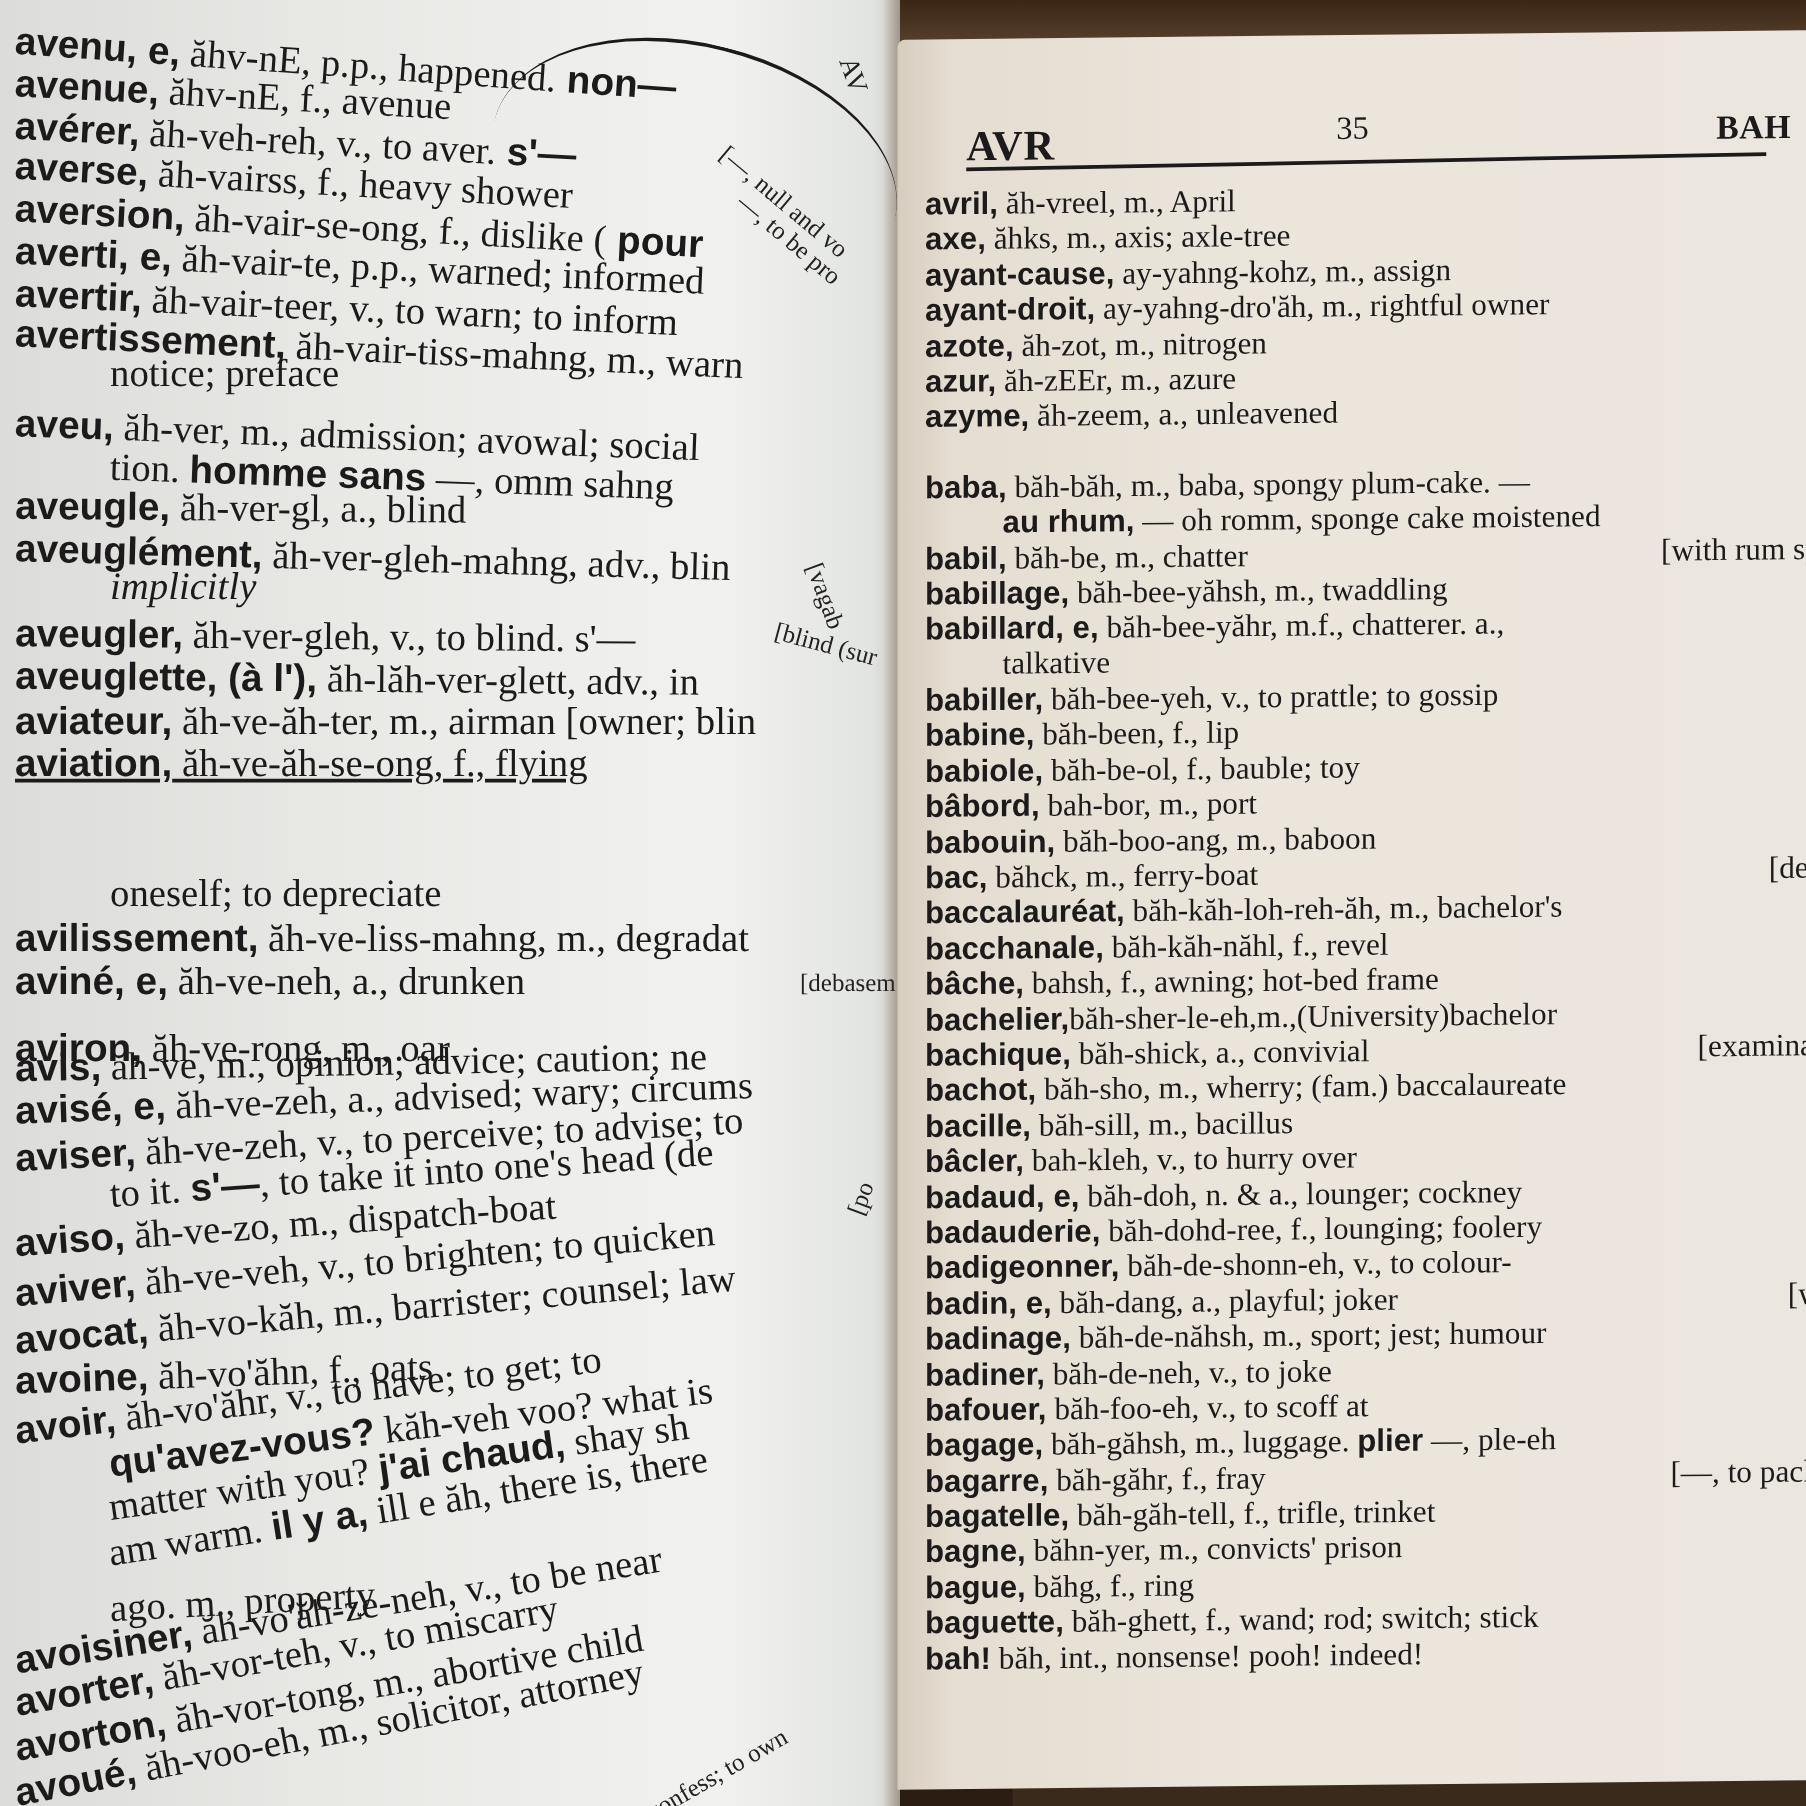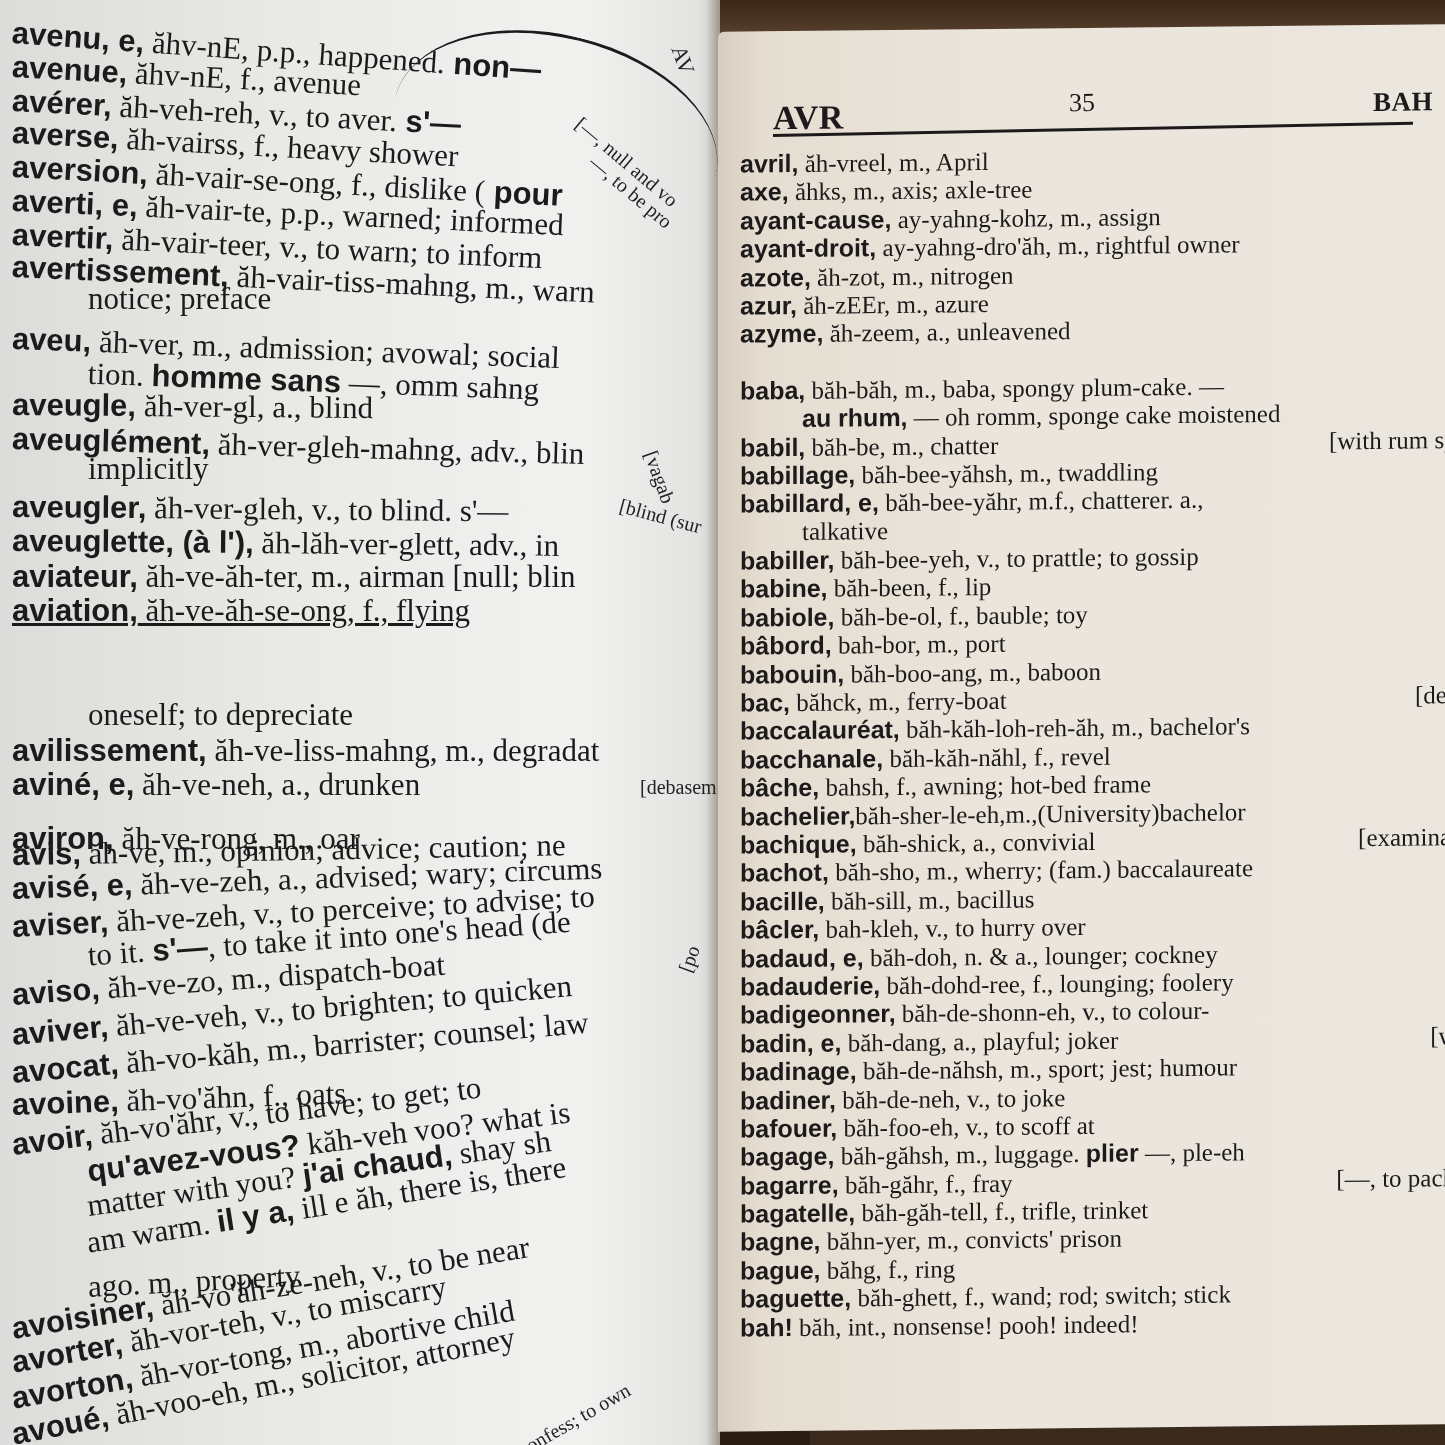--- a/index.html
+++ b/index.html
@@ -89,24 +89,24 @@
       <div class="lline" style="top: 116px; left: 12px; transform: rotate(3deg);"><b>averse,</b><span> ăh-vairss, f., heavy shower</span></div>
       <div class="lline" style="top: 150px; left: 12px; transform: rotate(3deg);"><b>aversion,</b><span> ăh-vair-se-ong, f., dislike (</span><b> pour</b></div>
       <div class="lline" style="top: 184px; left: 12px; transform: rotate(2.5deg);"><b>averti, e,</b><span> ăh-vair-te, p.p., warned; informed</span></div>
       <div class="lline" style="top: 218px; left: 12px; transform: rotate(2.5deg);"><b>avertir,</b><span> ăh-vair-teer, v., to warn; to inform</span></div>
       <div class="lline" style="top: 250px; left: 12px; transform: rotate(2.5deg);"><b>avertissement,</b><span> ăh-vair-tiss-mahng, m., warn</span></div>
       <div class="lline indent" style="top: 282px; left: 10px; transform: rotate(0deg);"><span>notice; preface</span></div>
       <div class="lline" style="top: 322px; left: 12px; transform: rotate(2deg);"><b>aveu,</b><span> ăh-ver, m., admission; avowal; social</span></div>
       <div class="lline indent" style="top: 354px; left: 10px; transform: rotate(2deg);"><span>tion.  </span><b> homme sans</b><span> —, omm sahng</span></div>
       <div class="lline" style="top: 388px; left: 12px; transform: rotate(0.5deg);"><b>aveugle,</b><span> ăh-ver-gl, a., blind</span></div>
       <div class="lline" style="top: 422px; left: 12px; transform: rotate(1.5deg);"><b>aveuglément,</b><span> ăh-ver-gleh-mahng, adv., blin</span></div>
-      <div class="lline indent" style="top: 452px; left: 10px; transform: rotate(0deg);"><span>implicitly</span></div>
+      <div class="lline indent" style="top: 452px; left: 10px; transform: rotate(0deg); font-style: italic;"><span>implicitly</span></div>
       <div class="lline" style="top: 490px; left: 12px; transform: rotate(0.5deg);"><b>aveugler,</b><span> ăh-ver-gleh, v., to blind.  s'—</span></div>
       <div class="lline" style="top: 524px; left: 12px; transform: rotate(0.5deg);"><b>aveuglette, (à l'),</b><span> ăh-lăh-ver-glett, adv., in</span></div>
-      <div class="lline" style="top: 560px; left: 12px; transform: rotate(0deg);"><b>aviateur,</b><span> ăh-ve-ăh-ter, m., airman [null; blin</span></div>
+      <div class="lline" style="top: 560px; left: 12px; transform: rotate(0deg);"><b>aviateur,</b><span> ăh-ve-ăh-ter, m., airman [owner; blin</span></div>
       <div class="lline" style="top: 594px; left: 12px; transform: rotate(0deg); text-decoration: underline;"><b>aviation,</b><span> ăh-ve-ăh-se-ong, f., flying</span></div>
       <div class="lline indent" style="top: 698px; left: 10px; transform: rotate(0deg);"><span>oneself; to depreciate</span></div>
       <div class="lline" style="top: 734px; left: 12px; transform: rotate(0deg);"><b>avilissement,</b><span> ăh-ve-liss-mahng, m., degradat</span></div>
       <div class="lline" style="top: 768px; left: 12px; transform: rotate(0deg);"><b>aviné, e,</b><span> ăh-ve-neh, a., drunken</span></div>
       <div class="lline" style="top: 804px; left: 12px; transform: rotate(0deg); margin-top: 18px;"><b>aviron,</b><span> ăh-ve-rong, m., oar</span></div>
       <div class="lline" style="top: 838px; left: 12px; transform: rotate(-1deg);"><b>avis,</b><span> ăh-ve, m., opinion; advice; caution; ne</span></div>
       <div class="lline" style="top: 872px; left: 12px; transform: rotate(-2deg);"><b>avisé, e,</b><span> ăh-ve-zeh, a., advised; wary; circums</span></div>
       <div class="lline" style="top: 910px; left: 12px; transform: rotate(-3deg);"><b>aviser,</b><span> ăh-ve-zeh, v., to perceive; to advise; to</span></div>
       <div class="lline indent" style="top: 944px; left: 10px; transform: rotate(-4deg);"><span>to it.  </span><b> s'—</b><span>, to take it into one's head (de</span></div>
       <div class="lline" style="top: 978px; left: 12px; transform: rotate(-4deg);"><b>aviso,</b><span> ăh-ve-zo, m., dispatch-boat</span></div>

